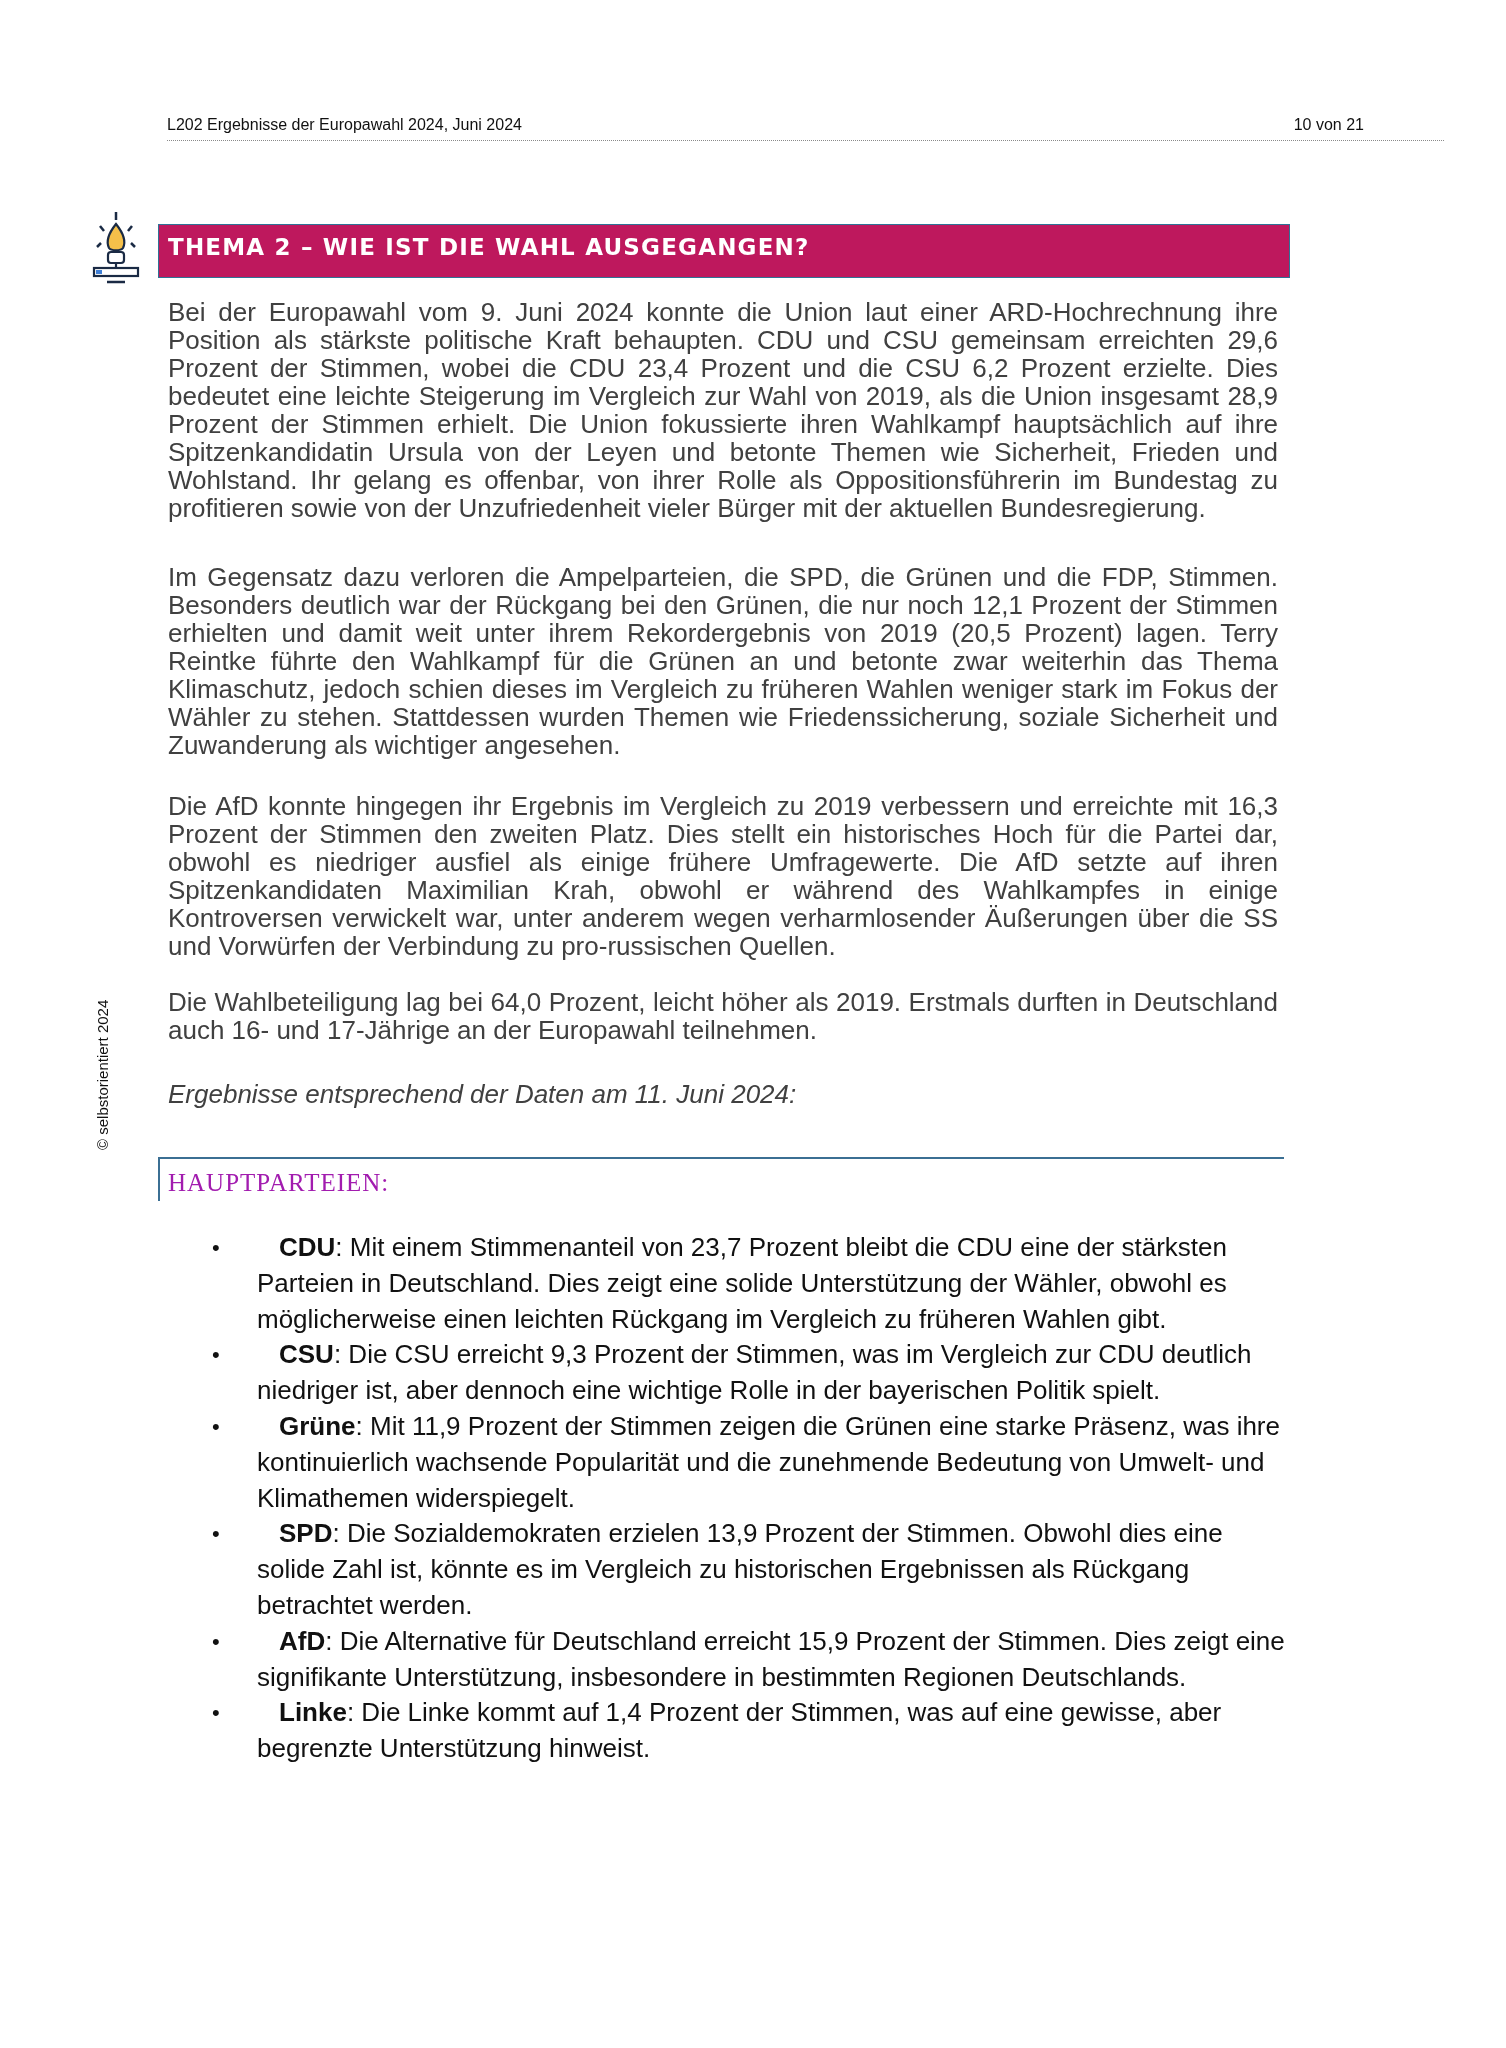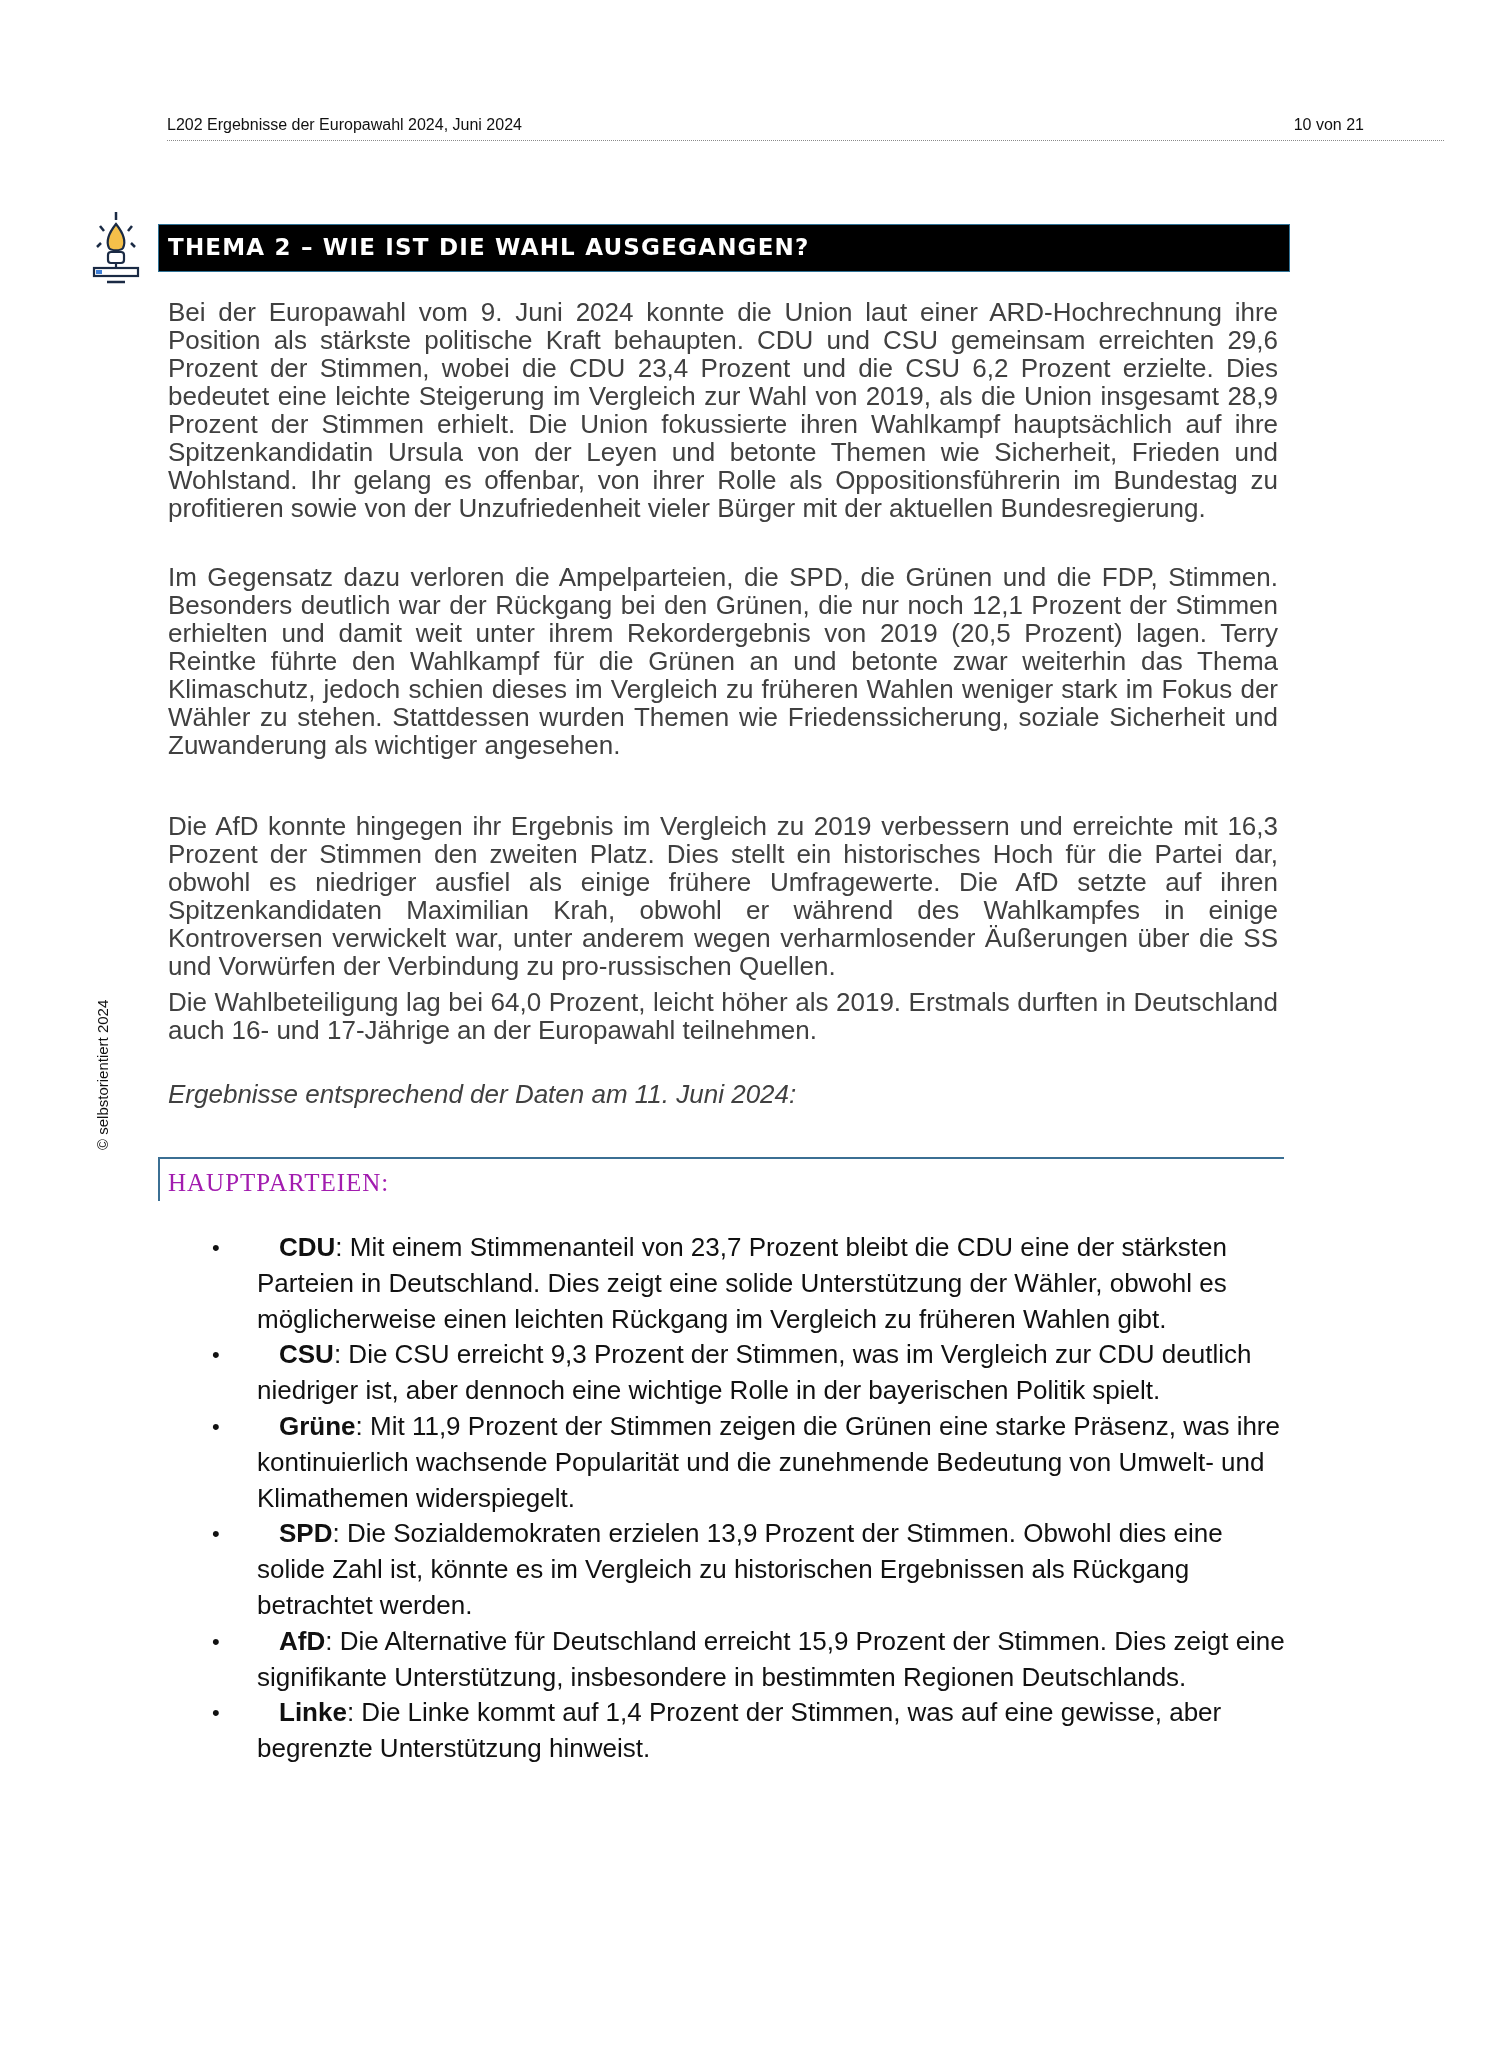--- a/index.html
+++ b/index.html
@@ -9,31 +9,31 @@
   .page-header { position: absolute; left: 167px; top: 114px; width: 1277px; height: 26px;
                  border-bottom: 1px dotted #8a8a8a; }
   .page-header .doc-title { position: absolute; left: 0; top: 2px; font-size: 16px; color: #111; }
   .page-header .page-num { position: absolute; right: 80px; top: 2px; font-size: 16px; color: #111; }
 
   .copyright { position: absolute; left: 94px; top: 1150px; transform-origin: left top;
                transform: rotate(-90deg); font-size: 15px; color: #111; white-space: nowrap; }
 
   .theme-icon { position: absolute; left: 88px; top: 210px; width: 56px; height: 78px; }
 
-  .title-banner { position: absolute; left: 158px; top: 224px; width: 1132px; height: 48px;
-                  background: #000000; box-shadow: inset 0 0 0 1px #2f7296; }
+  .title-banner { position: absolute; left: 158px; top: 224px; width: 1132px; height: 54px;
+                  background: #be185d; box-shadow: inset 0 0 0 1px #2f7296; }
   .title-banner .title-text { position: absolute; left: 10px; top: 10px; color: #ffffff;
                   font-family: "DejaVu Sans", sans-serif; font-weight: bold; font-size: 23px;
                   letter-spacing: 1.2px; }
 
   .body-text { position: absolute; left: 168px; width: 1110px; font-size: 26px; line-height: 28px;
                text-align: justify; color: #404040; margin: 0; font-family: "Liberation Sans Narrow", "Liberation Sans", sans-serif; }
   .p1 { top: 298px; }
   .p2 { top: 563px; }
-  .p3 { top: 792px; margin-top: 20px; }
+  .p3 { top: 792px; }
   .p4 { top: 988px; }
   .p5 { top: 1080px; font-weight: normal; font-style: italic; }
 
   .section-box { position: absolute; left: 158px; top: 1157px; width: 1124px; height: 42px;
                  border-top: 2px solid #3b6f93; border-left: 2px solid #3b6f93; }
   .section-box .section-title { position: absolute; left: 8px; top: 10px; font-size: 25px;
                  color: #a21caf; letter-spacing: 1px; font-family: Liberation Serif, serif; }
 
   .party-list { position: absolute; left: 212px; top: 1230px; width: 1080px; margin: 0; padding: 0;
                 list-style: none; font-size: 26px; line-height: 35.8px; color: #111; }

